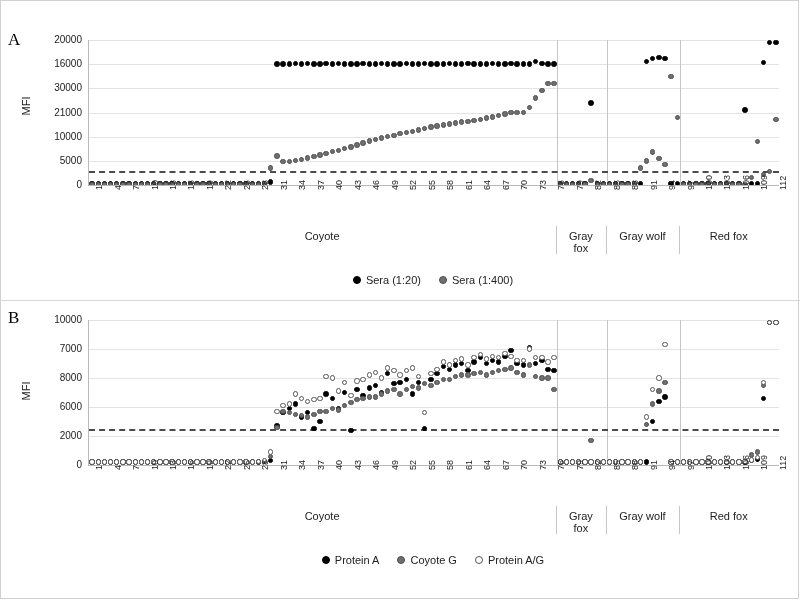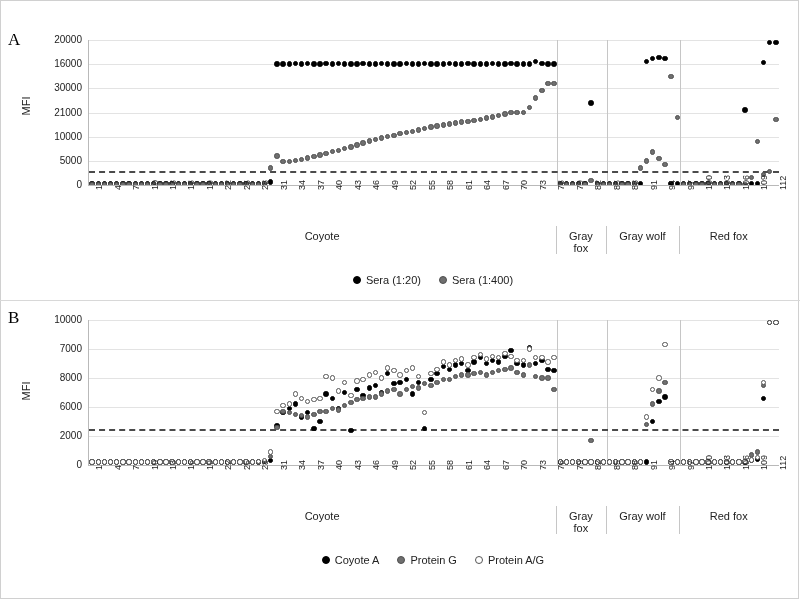--- a/index.html
+++ b/index.html
@@ -809,25 +809,25 @@
       <div class="grouptick" style="left: 468.214px; top: 0px; height: 28px;"></div>
       <div class="groupname" style="left: 517.5px; width: 73.9286px; top: 4px;">Gray wolf</div>
       <div class="grouptick" style="left: 517.5px; top: 0px; height: 28px;"></div>
       <div class="groupname" style="left: 591.429px; width: 98.5714px; top: 4px;">Red fox</div>
       <div class="grouptick" style="left: 591.429px; top: 0px; height: 28px;"></div>
     </div>
 
   <div class="legend" id="legB" style="left:88px;top:552px;width:690px;height:16px;">
       <div class="item">
         <span class="lg-dot" style="background: rgb(0, 0, 0); border: 1px solid rgb(0, 0, 0);"></span>
-        <span>Coyote A</span>
+        <span>Protein A</span>
       </div>
       <div class="item">
         <span class="lg-dot" style="background: rgb(111, 111, 111); border: 1px solid rgb(79, 79, 79);"></span>
-        <span>Protein G</span>
+        <span>Coyote G</span>
       </div>
       <div class="item">
         <span class="lg-dot" style="background: rgb(255, 255, 255); border: 1px solid rgb(85, 85, 85);"></span>
         <span>Protein A/G</span>
       </div>
     </div>
 
 <div class="ytick" style="left: 44px; top: 179px; width: 38px;">0</div>
     <div class="ytick" style="left: 44px; top: 154.833px; width: 38px;">5000</div>
     <div class="ytick" style="left: 44px; top: 130.667px; width: 38px;">10000</div>

